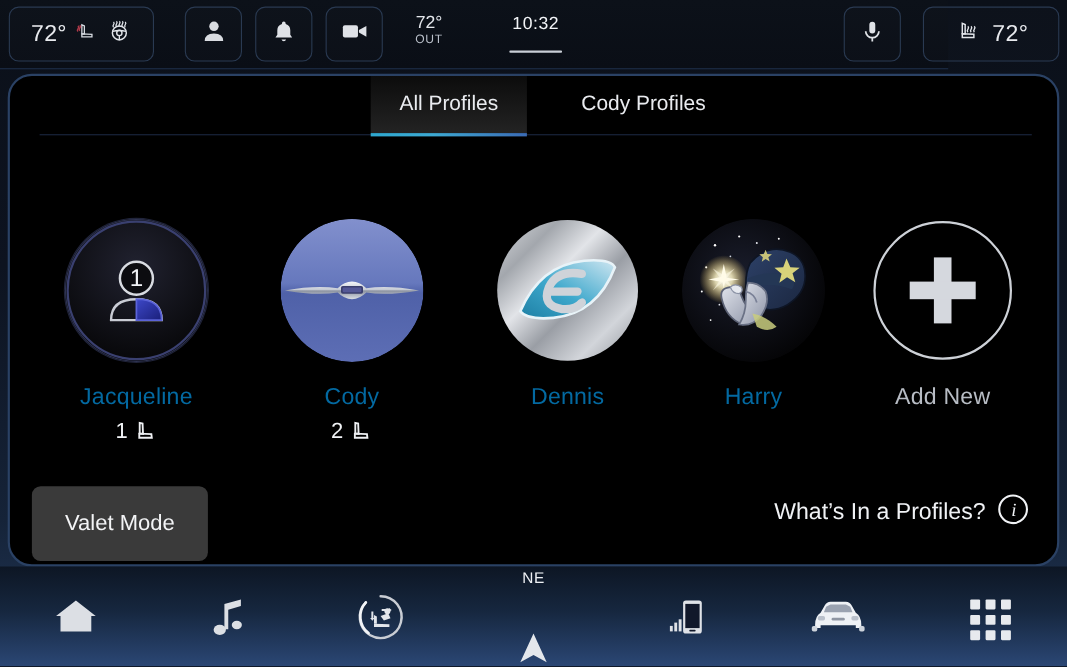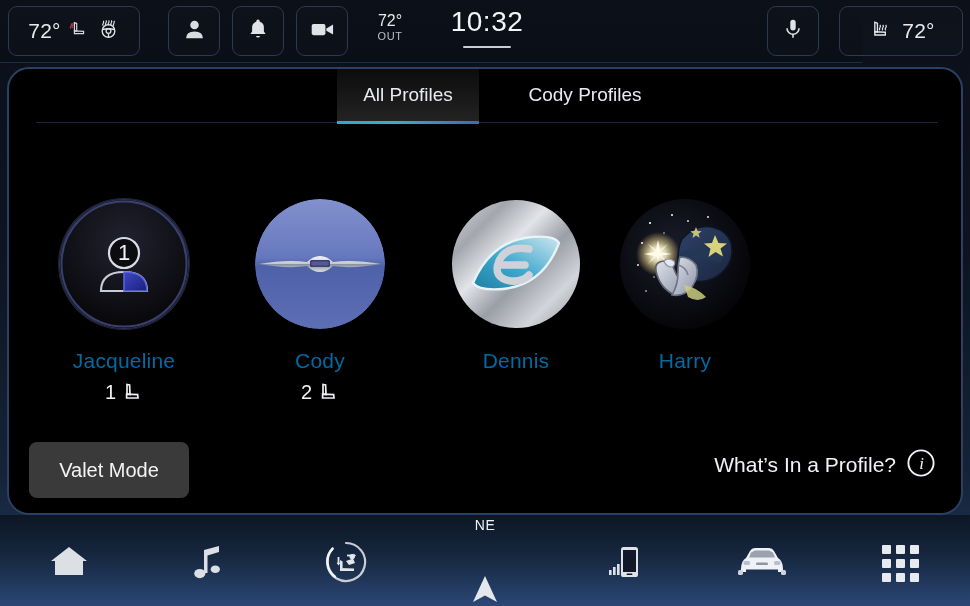--- a/index.html
+++ b/index.html
@@ -65,21 +65,21 @@
   #out-temp-block .ot-lbl { color: #b9bfc9; font-size: 11px; letter-spacing: 0.6px; line-height: 14px; }
 
   #clock-group {
     position: absolute;
     left: 435px; top: 8px;
     width: 104px;
     text-align: center;
   }
   #clock-text {
     color: #f2f4f7;
-    font-size: 28px;
+    font-size: 16px;
     font-weight: 300;
     letter-spacing: 0.5px;
     line-height: 28px;
   }
   #drag-handle {
     margin: 10px auto 0;
     width: 48px; height: 2px;
     background: #c9ced6;
     border-radius: 2px;
   }
@@ -172,21 +172,21 @@
     align-items: center;
     justify-content: center;
     gap: 3px;
     height: 26px;
   }
 
   
   #valet-button {
     position: absolute;
     left: 20px; top: 373px;
-    width: 160px; height: 56px;
+    width: 160px; height: 68px;
     background: #3a3a3a;
     border-radius: 8px;
     display: flex; align-items: center; justify-content: center;
     color: #f3f4f6;
     font-size: 20px;
     cursor: pointer;
   }
   #whats-in-profile {
     position: absolute;
     right: 26px; top: 380px;
@@ -491,28 +491,41 @@
             <path d="M64 86 Q76 88 86 98 Q78 104 68 98 Z" fill="#c9cd7e" opacity="0.85"></path>
             <path d="M44 62 Q48 58 54 62 Q56 66 52 68 Q46 68 44 62 Z" fill="#e6e9ef" stroke="#8c93a6" stroke-width="1.2"></path>
           </svg>
         </div>
         <div class="pname">Harry</div>
         <div class="pseat">
           <span></span>
         </div>
       </div>
 
+      <div class="profile" id="profile-4">
+        <div class="avatar">
+          <svg width="130" height="130" viewBox="0 0 130 130">
+            <circle cx="65" cy="65" r="62" fill="none" stroke="#cdd1d7" stroke-width="2"></circle>
+            <rect x="57" y="35" width="16" height="60" fill="#d5d8de"></rect>
+            <rect x="35" y="57" width="60" height="16" fill="#d5d8de"></rect>
+          </svg>
+        </div>
+        <div class="pname dim">Add New</div>
+        <div class="pseat">
+          <span></span>
+        </div>
+      </div>
     </div>
 
     <div id="valet-button">
       <span>Valet Mode</span>
     </div>
 
     <div id="whats-in-profile">
-      <span class="wip-text">What’s In a Profile?</span>
+      <span class="wip-text">What’s In a Profiles?</span>
       <span>
         <svg width="28" height="28" viewBox="0 0 28 28">
           <circle cx="14" cy="14" r="12.6" fill="none" stroke="#f0f2f5" stroke-width="1.9"></circle>
           <text x="14.6" y="20" text-anchor="middle" font-family="Liberation Serif, serif" font-style="italic" font-size="17" fill="#f0f2f5">i</text>
         </svg>
       </span>
     </div>
   </div>
 
   <div id="bottom-nav">

